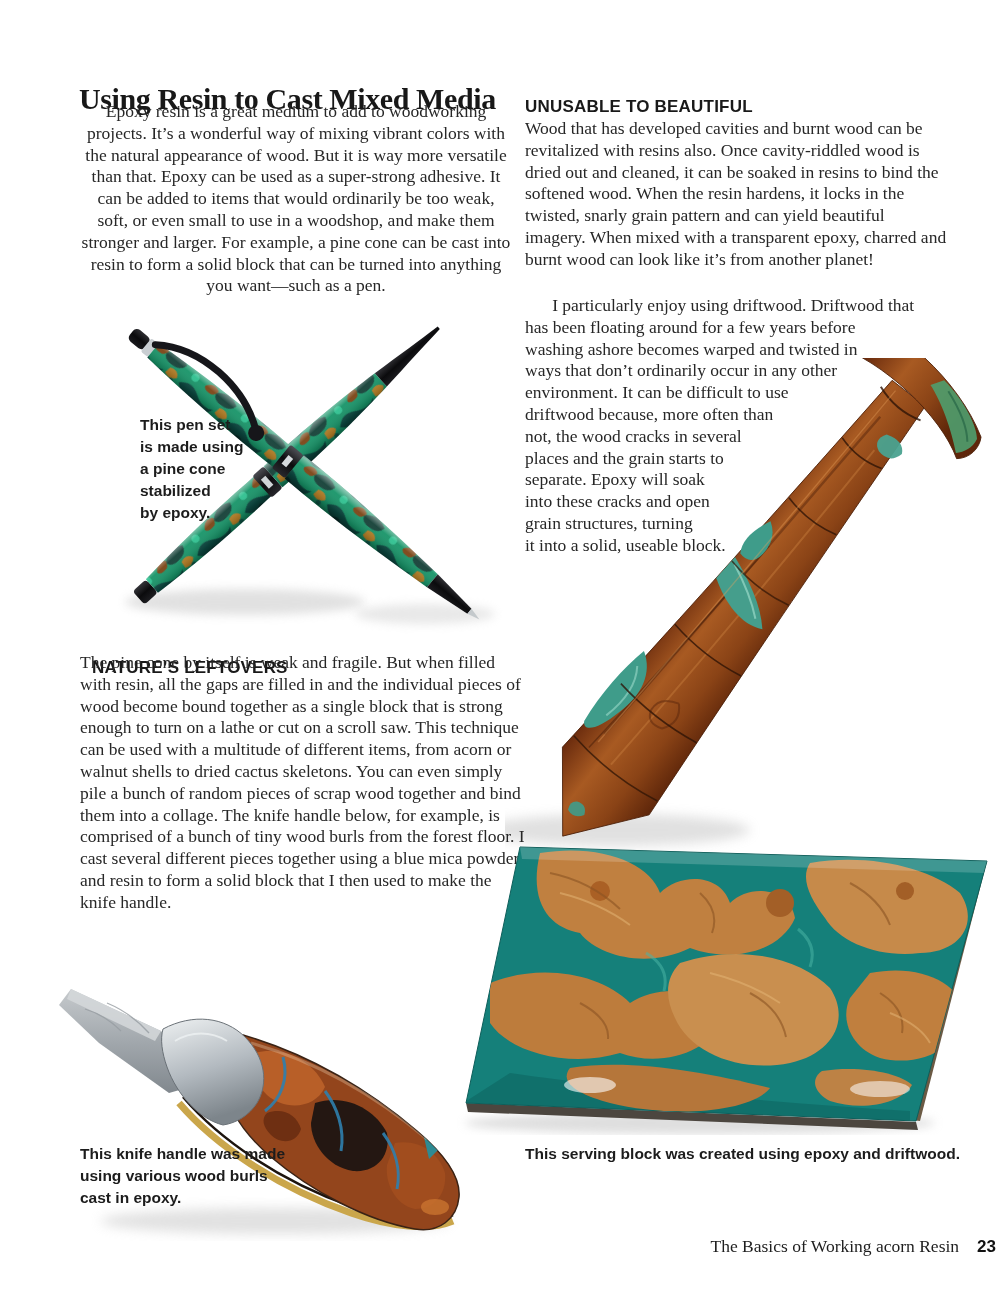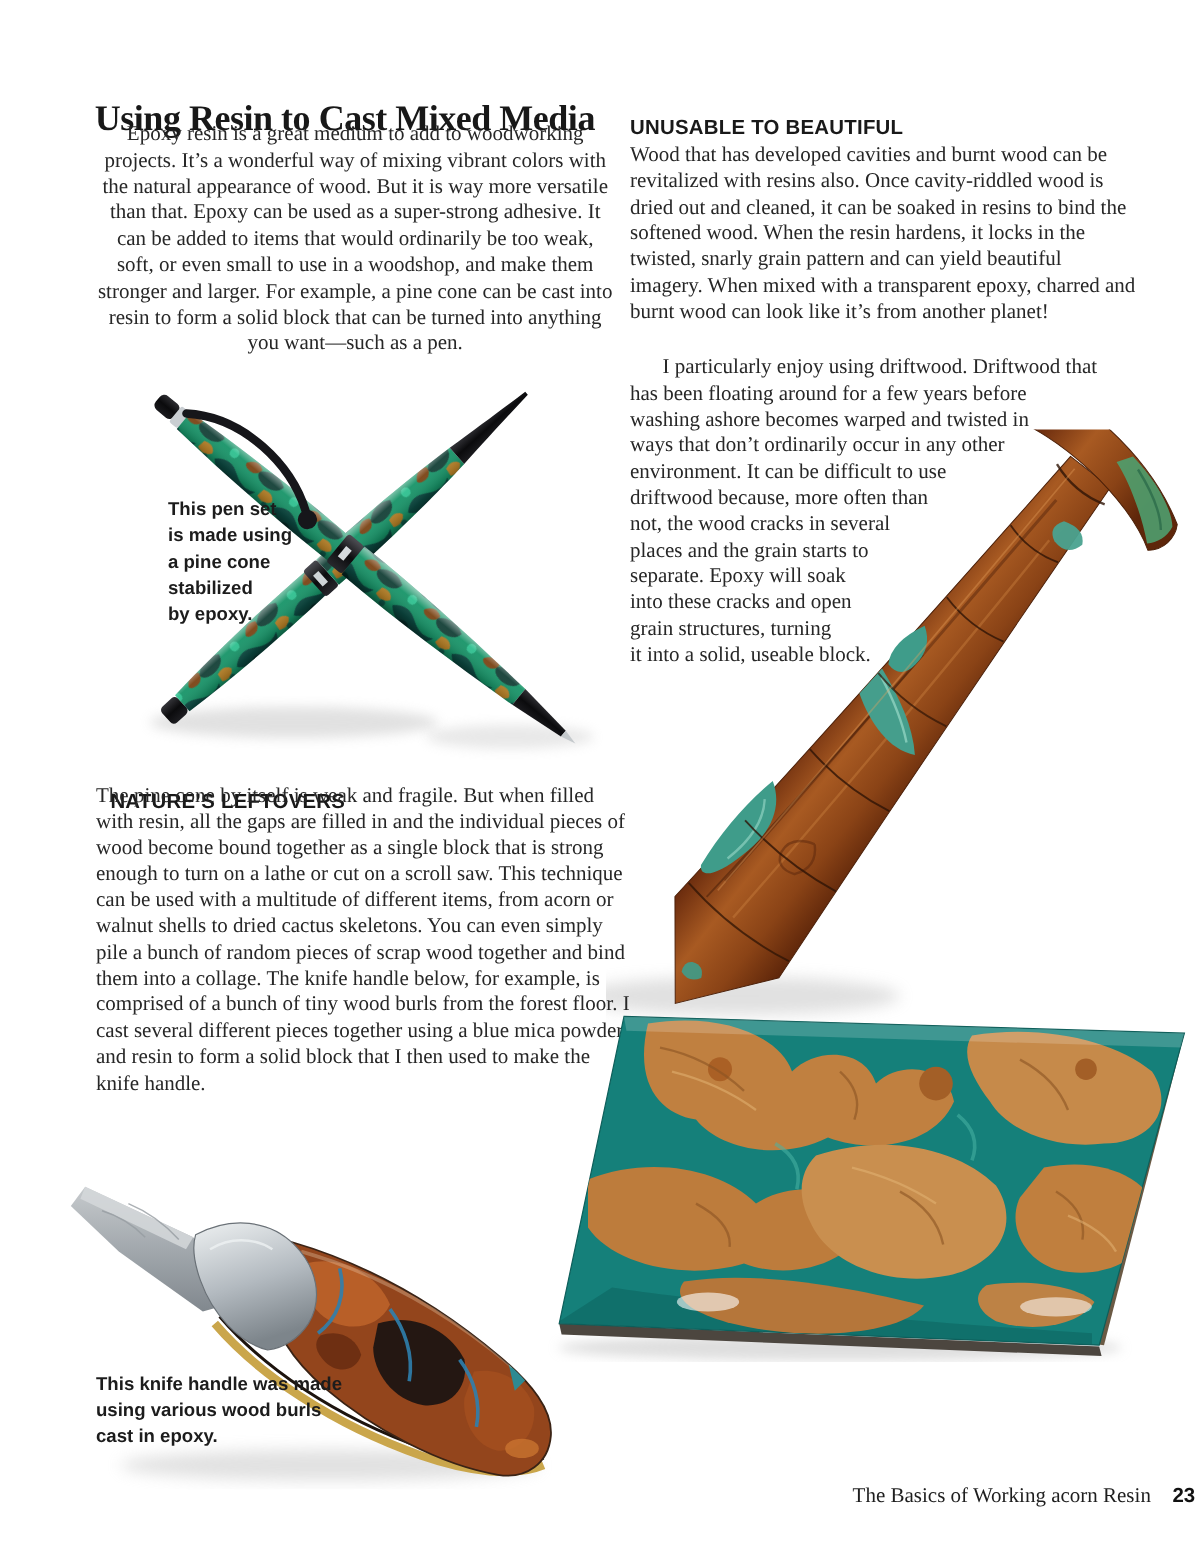--- a/index.html
+++ b/index.html
@@ -223,18 +223,19 @@
       <circle cx="455" cy="58" r="9" fill="#a35f27"></circle>
       <path d="M100,40 Q140,48 170,76 M250,60 Q270,78 262,100 M300,160 Q330,176 336,204 M130,170 Q160,186 158,206 M430,160 Q456,176 452,200 M400,50 Q430,66 440,92" stroke="#8a5423" stroke-width="2" fill="none" opacity="0.6"></path>
       <path d="M110,60 Q150,70 180,92 M260,140 Q300,150 330,170 M440,180 Q470,192 480,210" stroke="#e6b877" stroke-width="2" fill="none" opacity="0.5"></path>
       <path d="M196,120 Q220,134 214,158 M348,96 Q368,112 360,134" stroke="#49b3a4" stroke-width="3" fill="none" opacity="0.55"></path>
       <ellipse cx="140" cy="252" rx="26" ry="8" fill="#ffffff" opacity="0.6"></ellipse>
       <ellipse cx="430" cy="256" rx="30" ry="8" fill="#ffffff" opacity="0.55"></ellipse>
       <path d="M70,14 L537,28 L534,40 L72,26 Z" fill="#ffffff" opacity="0.18"></path>
     </g>
   </svg>
 
+  <div class="abs caption" style="left:525px;top:1143px;">This serving block was created using epoxy and driftwood.</div>
 
   <div class="abs footer">
     <span>The Basics of Working acorn Resin</span><span class="pageno">23</span>
   </div>
 
 </div>
 
 </body></html>

